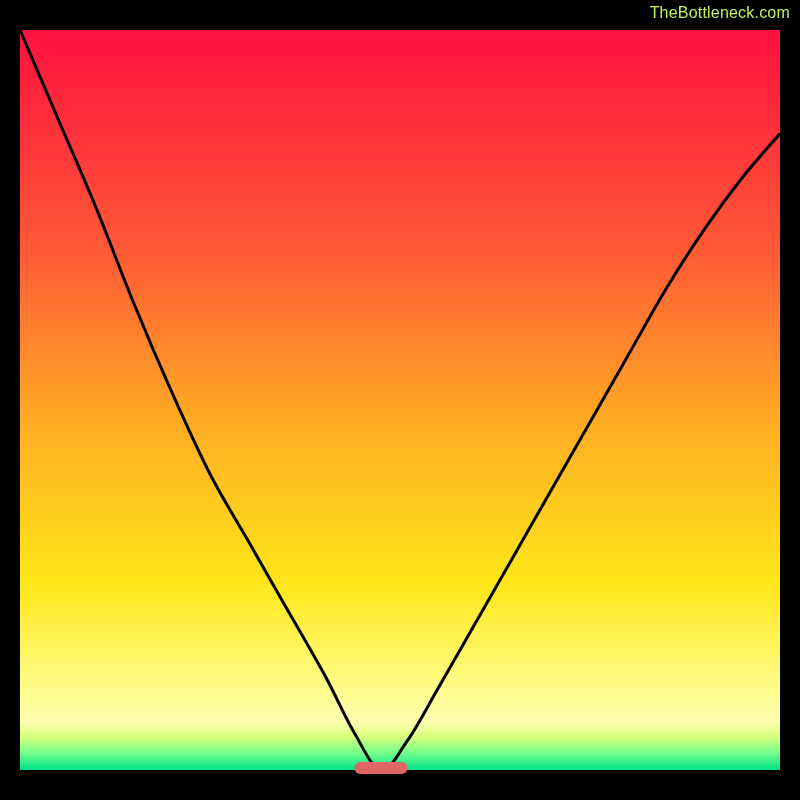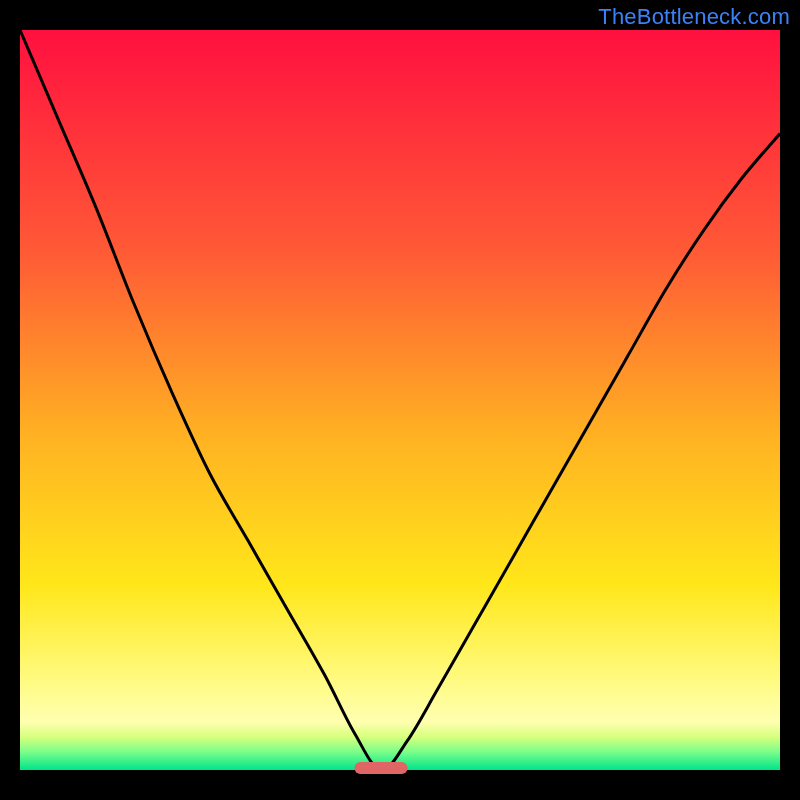--- a/index.html
+++ b/index.html
@@ -19,22 +19,22 @@
     display: block;
     position: absolute;
     top: 0;
     left: 0;
   }
   .attribution {
     position: absolute;
     top: 4px;
     right: 10px;
     font-family: Arial, Helvetica, sans-serif;
-    font-size: 22px;
-    color: #3b82f6;
+    font-size: 16px;
+    color: #bef264;
     letter-spacing: 0.2px;
     user-select: none;
   }
 </style>
 </head>
 <body>
 
 <div class="stage">
   <svg id="svg-root" width="800" height="800" viewBox="0 0 800 800">
     <defs>

